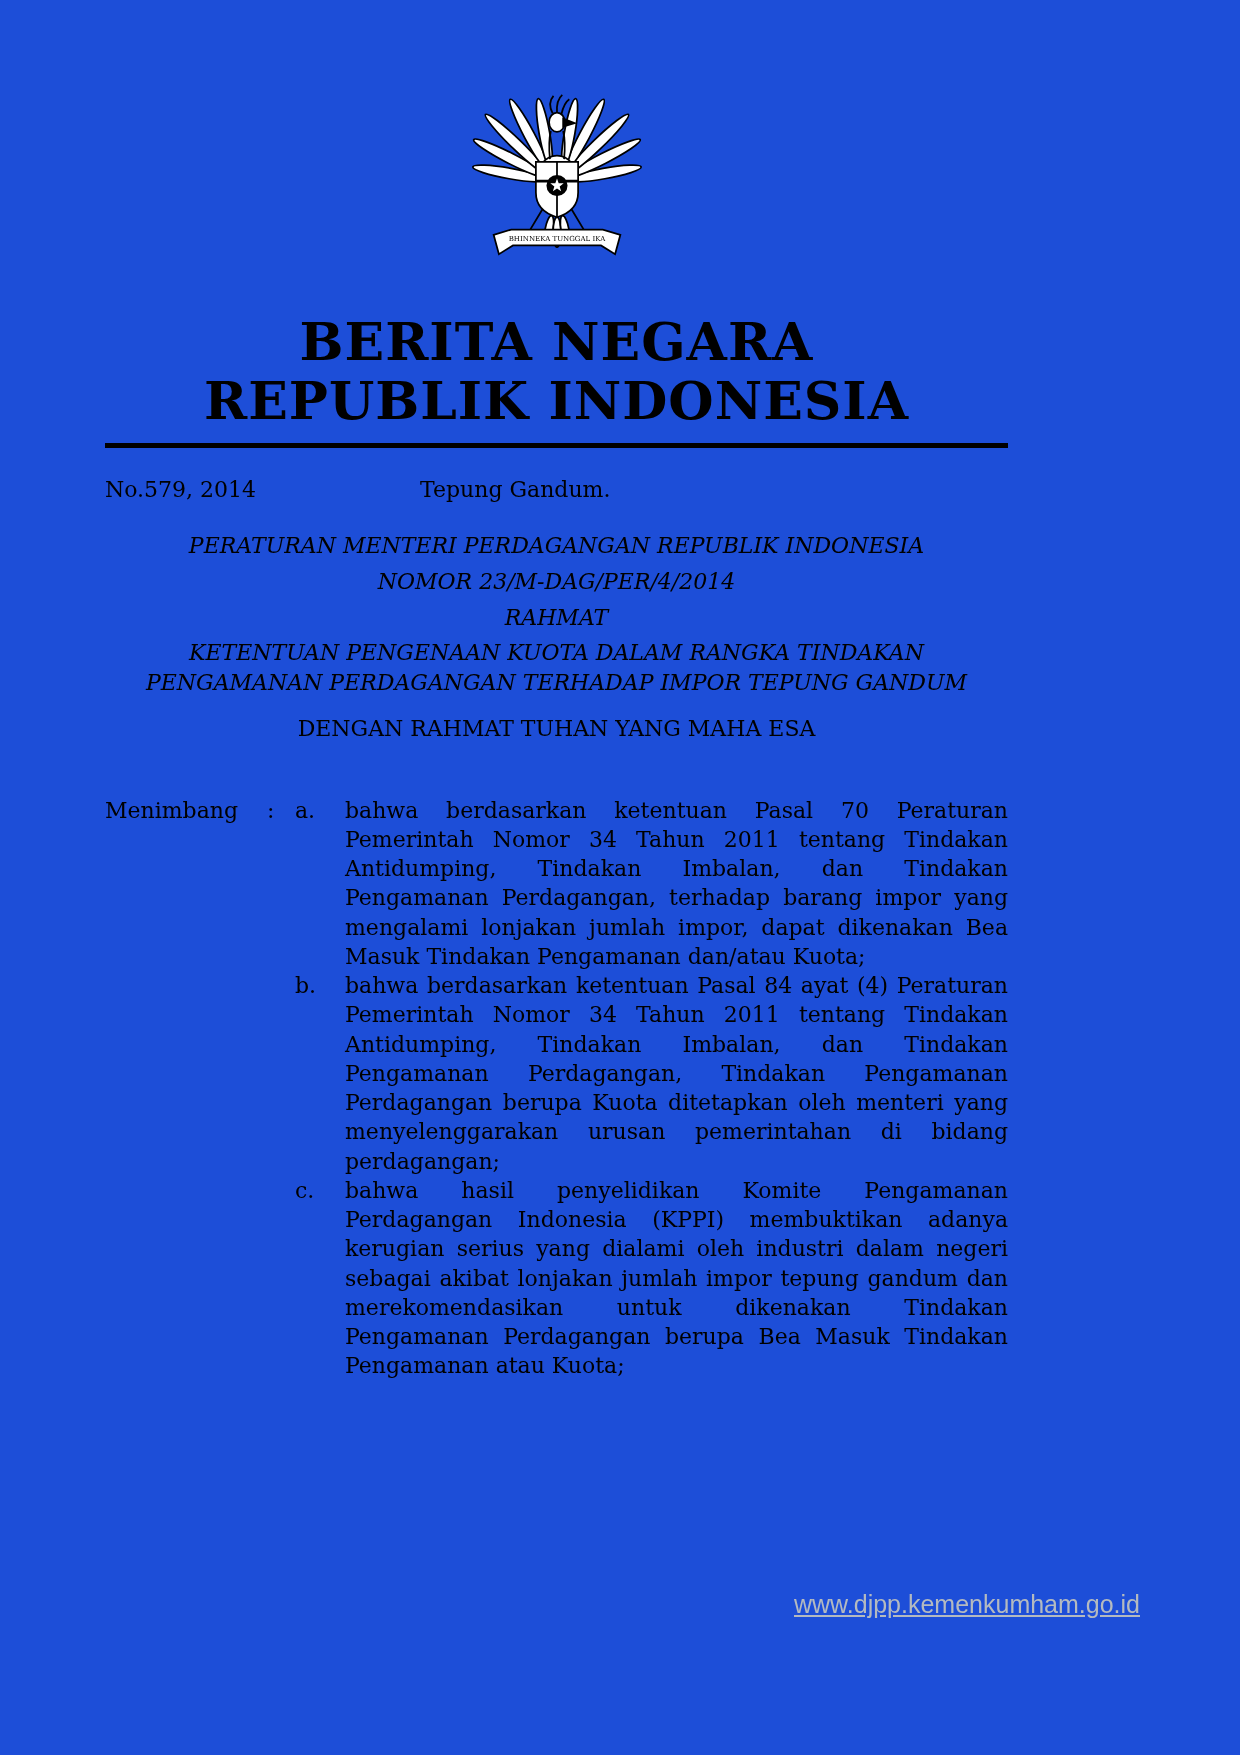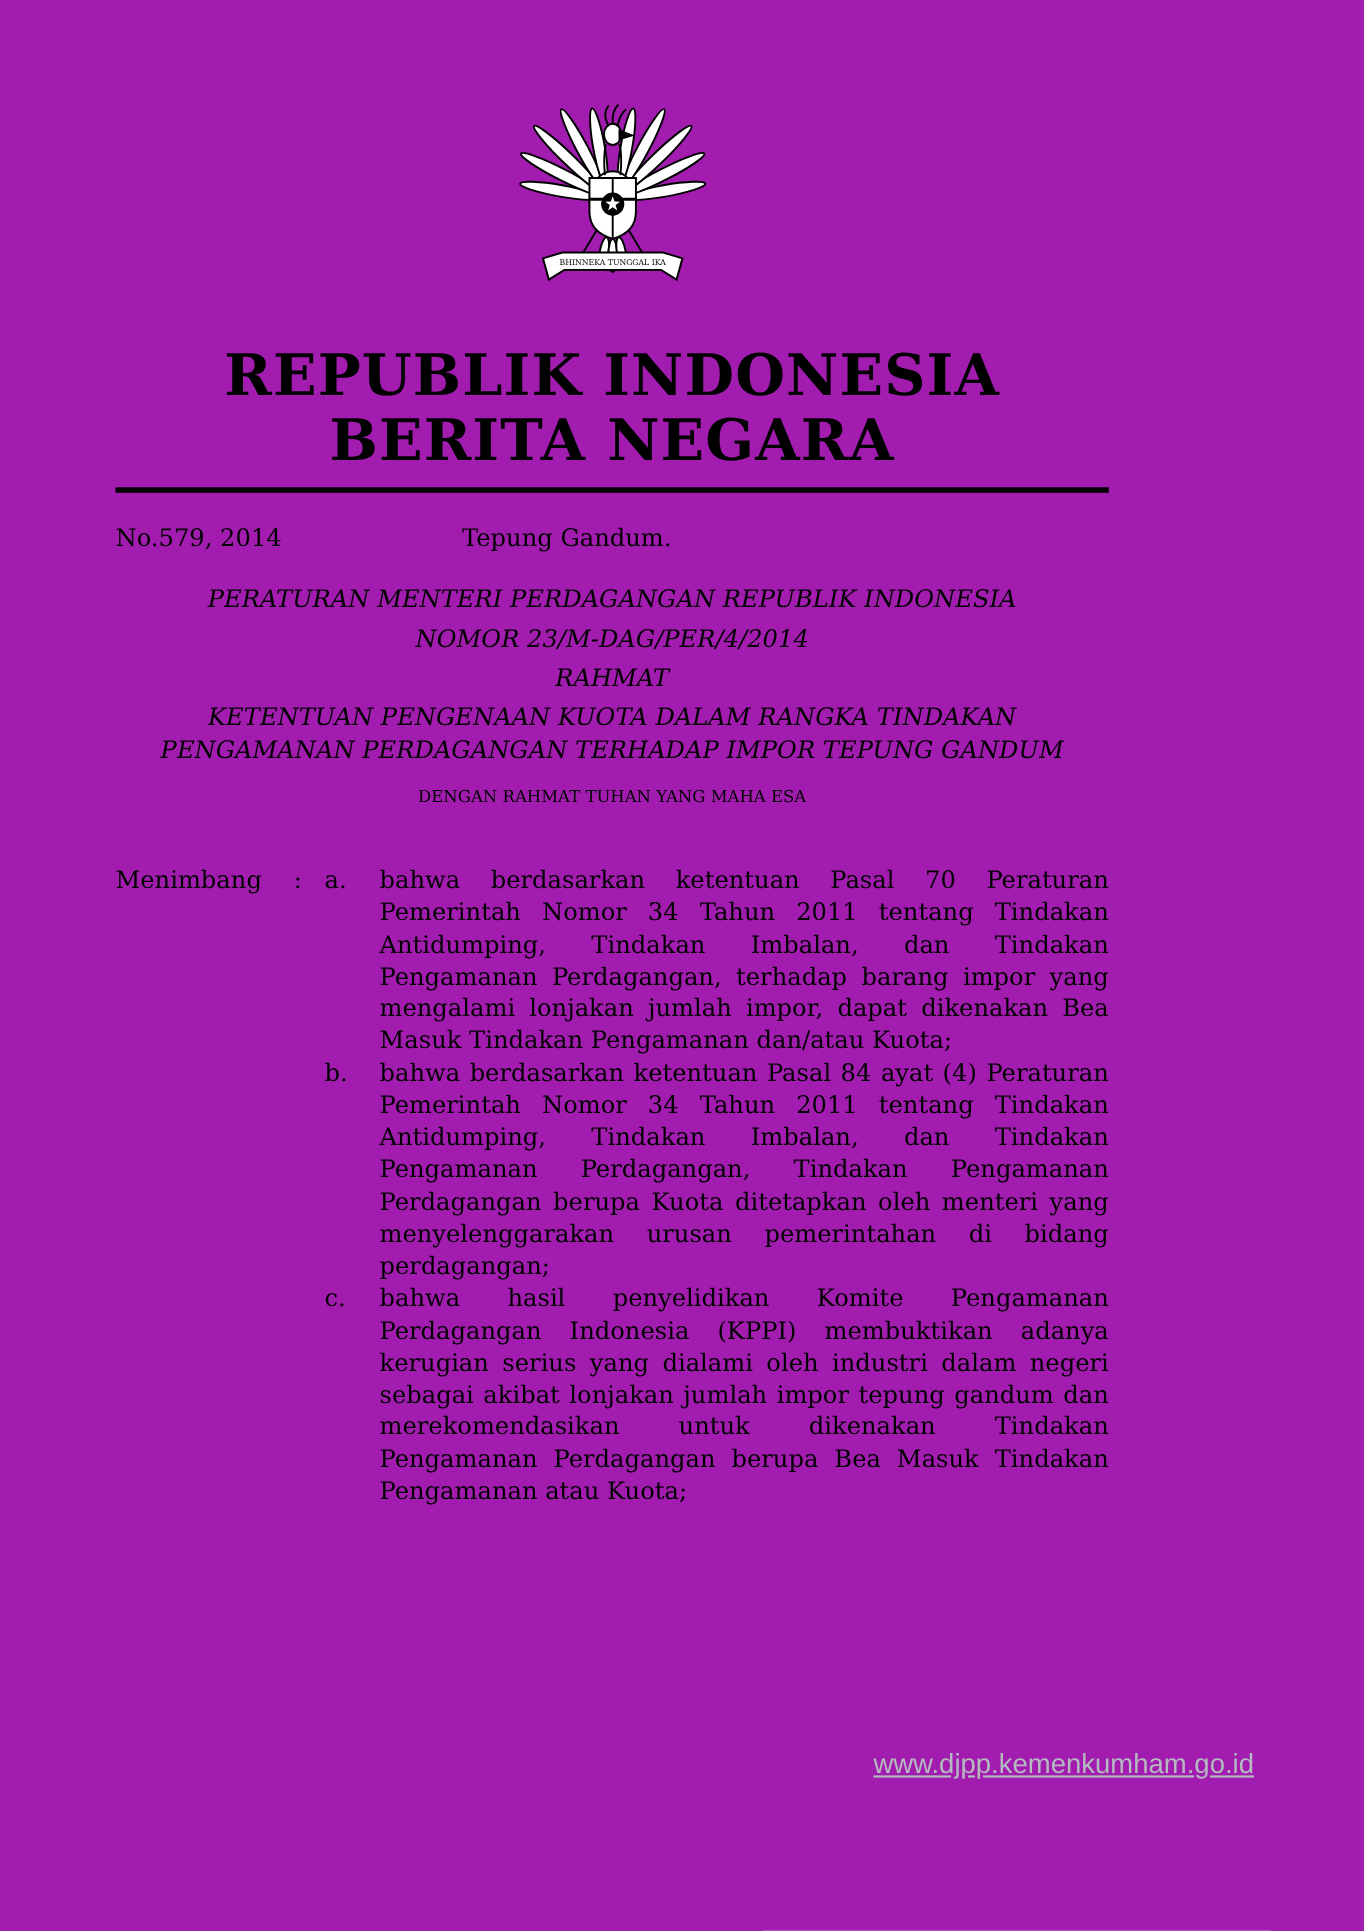--- a/index.html
+++ b/index.html
@@ -6,21 +6,21 @@
   html, body { margin: 0; padding: 0; }
   body {
     width: 1240px; height: 1755px;
     background: #ffffff;
     font-family: "DejaVu Serif", "Liberation Serif", serif;
     color: #000;
   }
   .page {
     position: relative;
     width: 1240px; height: 1755px;
-    background: #a21caf;
+    background: #1d4ed8;
     overflow: hidden;
   }
   .content {
     position: absolute;
     left: 105px; top: 0;
     width: 903px;
   }
   .emblem-wrap {
     padding-top: 78px;
     display: flex;
@@ -53,21 +53,21 @@
     margin-top: 26px;
     text-align: center;
     font-size: 22px;
     line-height: 1.35;
   }
   .title-block > div { margin-bottom: 6px; font-style: italic; }
   .title-line4 { max-width: 903px; margin-left: auto; margin-right: auto; }
   .preamble {
     margin-top: 16px;
     text-align: center;
-    font-size: 15px;
+    font-size: 22px;
     line-height: 1.35;
   }
   .preamble > div { margin-bottom: 9px; }
   .considering {
     display: grid;
     grid-template-columns: 162px 28px 50px 1fr;
     margin-top: 52px;
     font-size: 22px;
     line-height: 1.33;
   }
@@ -136,22 +136,22 @@
 
           <g>
             <path d="M28,178 L48,172 L152,172 L172,178 L166,200 L150,190 L50,190 L34,200 Z" fill="#fff"></path>
             <text x="100" y="185" text-anchor="middle" font-size="8" stroke="none" fill="#000">BHINNEKA TUNGGAL IKA</text>
           </g>
         </g>
       </svg>
     </div>
 
     <div class="masthead">
+      <div>BERITA NEGARA</div>
       <div>REPUBLIK INDONESIA</div>
-      <div>BERITA NEGARA</div>
     </div>
 
     <div class="masthead-rule"></div>
 
     <div class="issue-row">
       <div class="issue-no">No.579, 2014</div>
       <div class="issue-subject">
         <div class="subject-l2">Tepung Gandum.</div>
       </div>
     </div>

